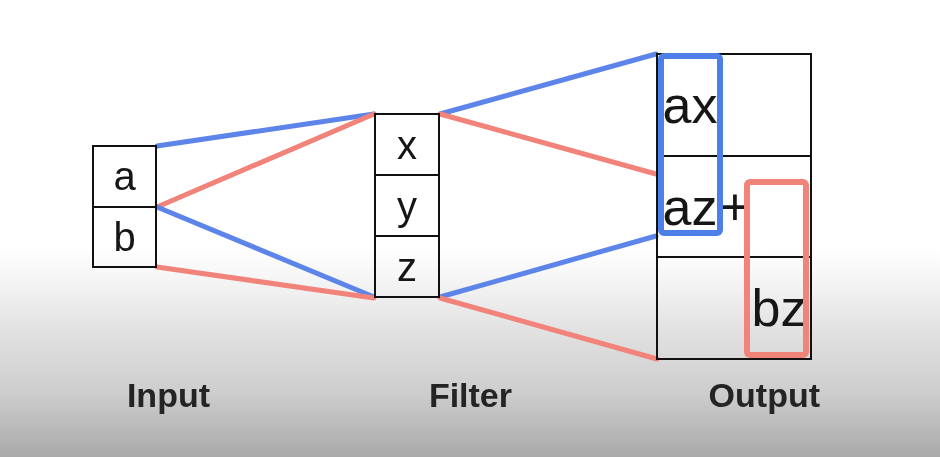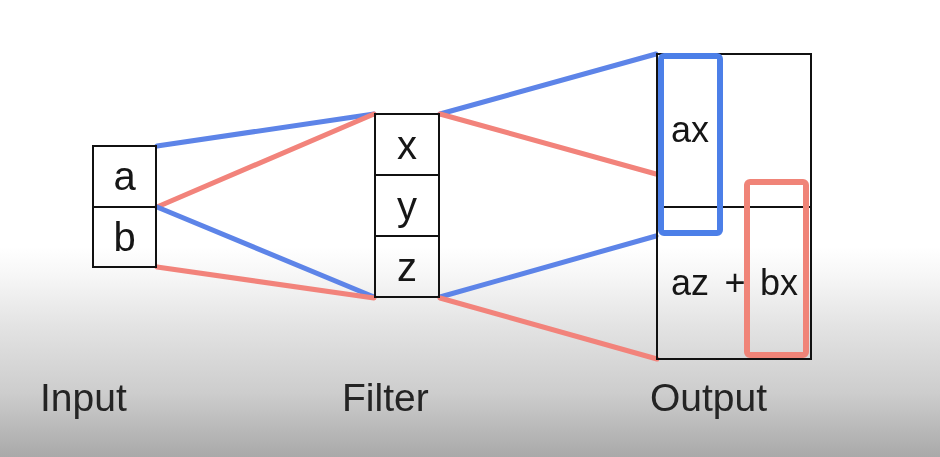--- a/index.html
+++ b/index.html
@@ -35,41 +35,41 @@
   .tbl-filter { left:374px; top:113px; width:66px;  height:185px; }
   .tbl-output { left:656px; top:53px;  width:156px; height:307px; }
 
   .orow {
     flex:1; display:flex;
     border-top:2px solid #111;
   }
   .orow:first-child { border-top:none; }
   .oseg {
     display:flex; align-items:center; justify-content:center;
-    font-size:36px; font-weight:300; color:#161616; line-height:1;text-align:center;
+    font-size:52px; font-weight:300; color:#161616; line-height:1;text-align:center;
   }
   .oseg.l { width:64px; }
   .oseg.m { width:26px; }
   .oseg.r { flex:1; }
 
   .hl {
     position:absolute;
     box-sizing:border-box;
     border:6px solid;
     border-radius:6px;
     background:transparent;
     pointer-events:none;
   }
   .hl-blue { left:658px; top:53px;  width:65px; height:183px; }
   .hl-red  { left:744px; top:179px; width:65px; height:179px; }
 
   .lbl {
     position:absolute; top:378px; width:170px;
-    text-align:left;
-    font-size:39px; font-weight:400;
+    text-align:right;
+    font-size:34px; font-weight:700;
     color:#242424; line-height:1;
   }
   .lbl-input  { left:40px;  }
   .lbl-filter { left:342px; }
   .lbl-output { left:650px; }
 </style>
 </head>
 <body>
 
 <div class="stage">
@@ -98,21 +98,25 @@
 
   <div class="tbl tbl-output">
     <div class="orow">
       <span class="oseg l">ax</span>
       <span class="oseg m"></span>
       <span class="oseg r"></span>
     </div>
     <div class="orow">
       <span class="oseg l">az</span>
       <span class="oseg m">+</span>
-      <span class="oseg r">bx</span>
+    </div>
+    <div class="orow">
+      <span class="oseg l"></span>
+      <span class="oseg m"></span>
+      <span class="oseg r">bz</span>
     </div>
   </div>
 
   <div class="hl hl-blue" style="border-color: rgb(76, 127, 232);"></div>
   <div class="hl hl-red" style="border-color: rgb(240, 132, 120);"></div>
 
   <div class="lbl lbl-input">Input</div>
   <div class="lbl lbl-filter">Filter</div>
   <div class="lbl lbl-output">Output</div>
 

